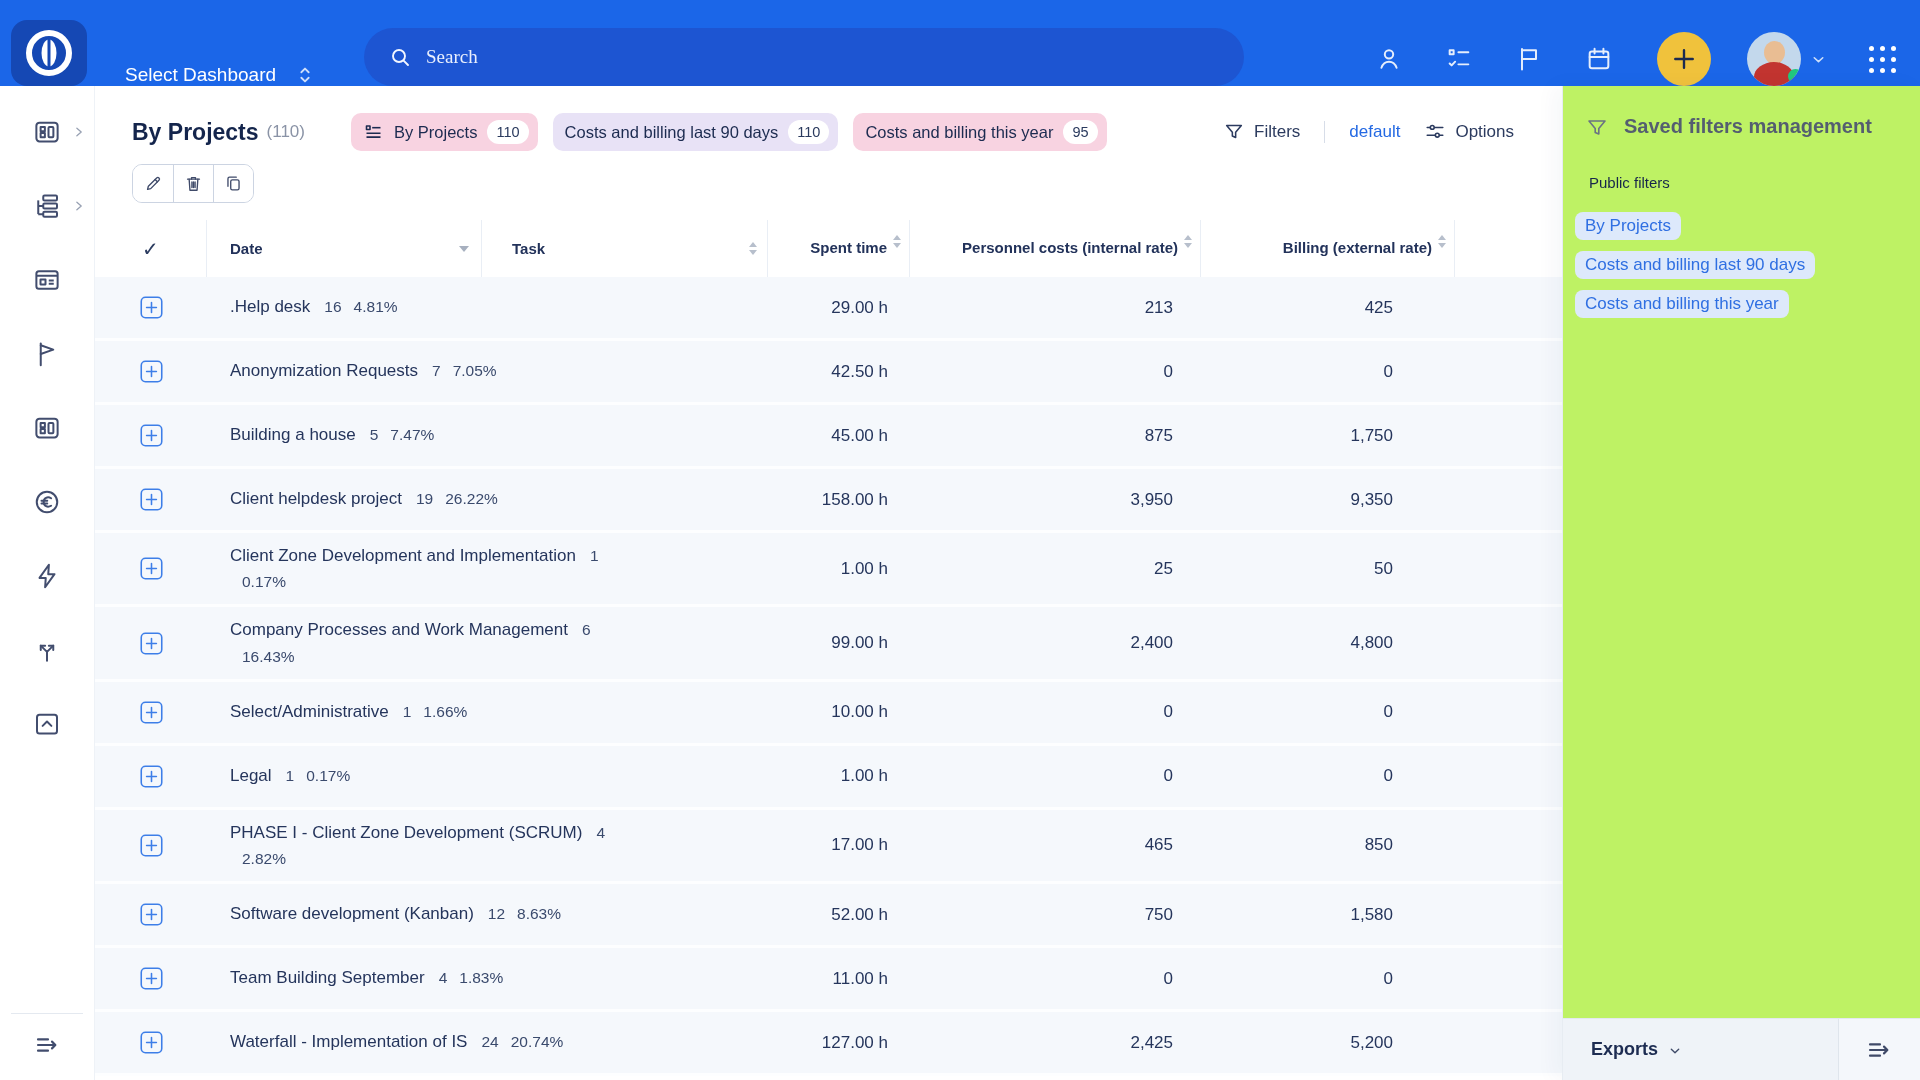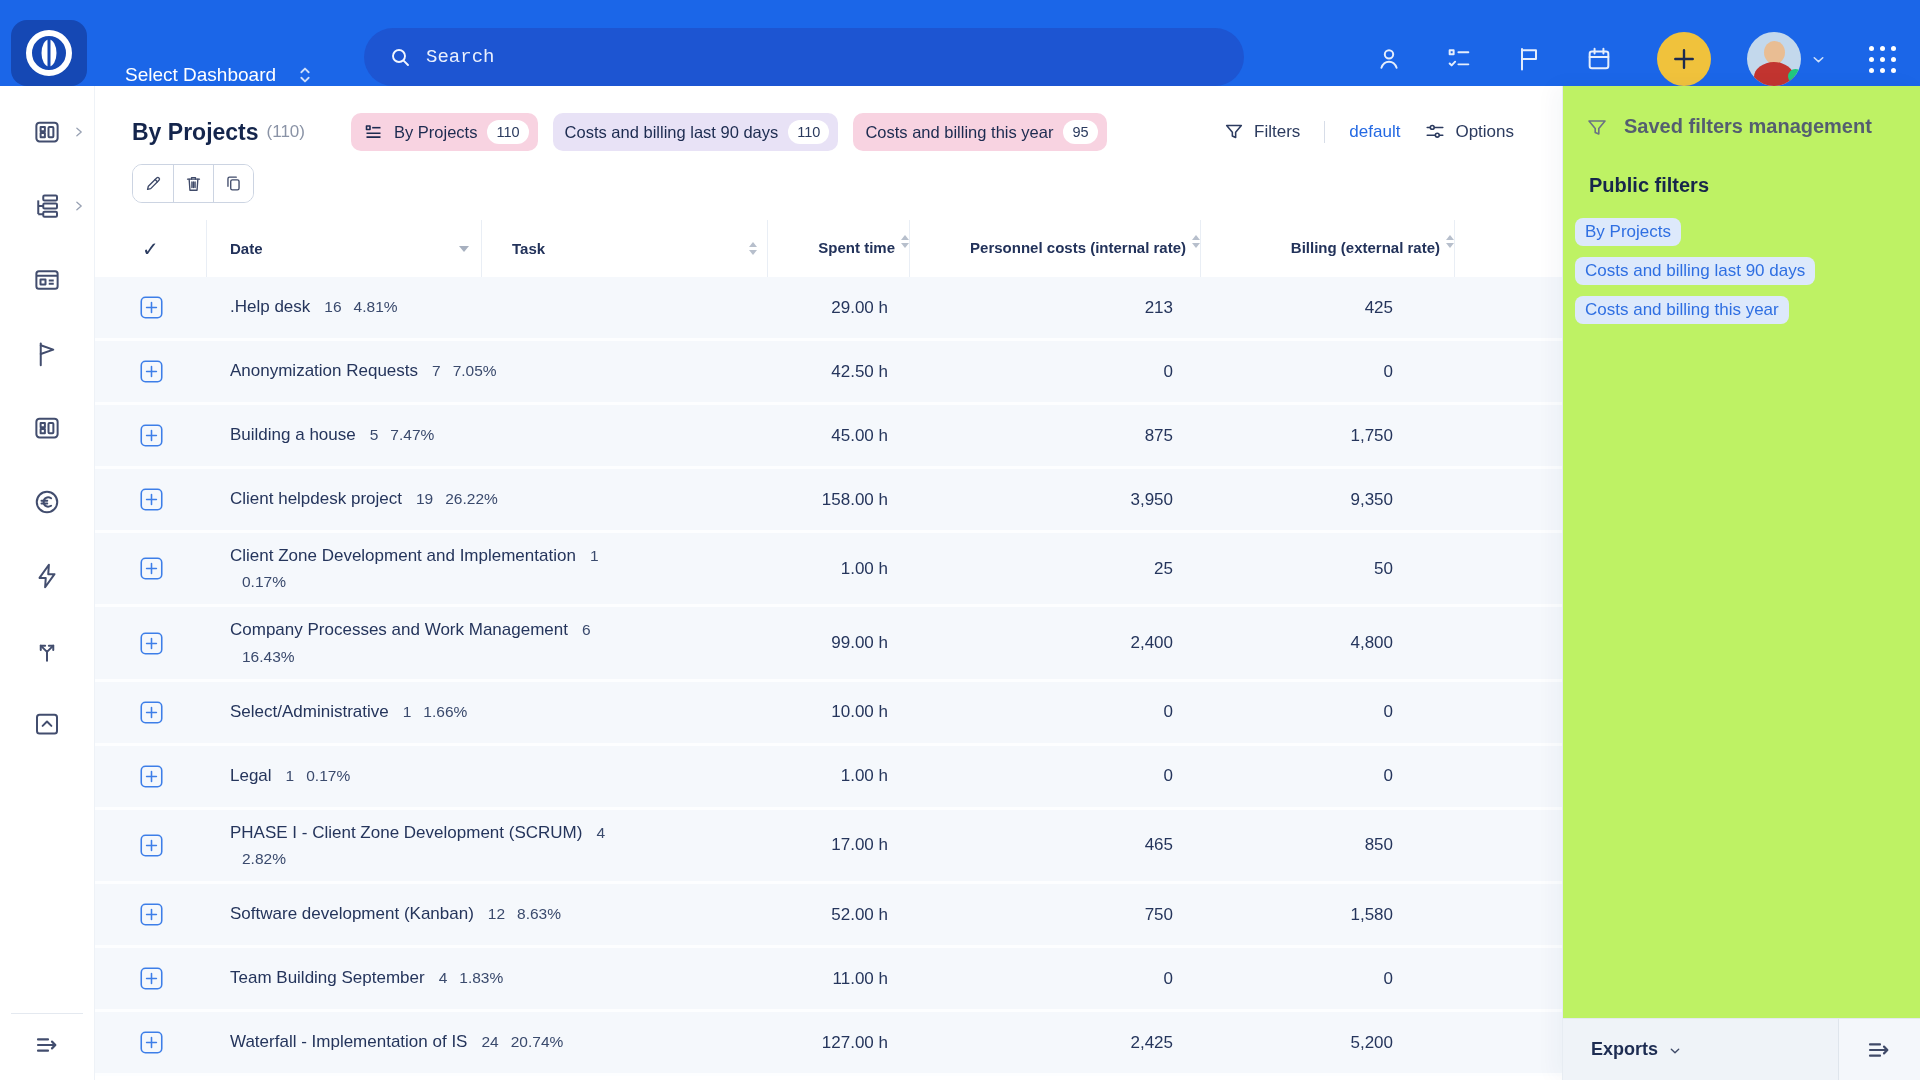--- a/index.html
+++ b/index.html
@@ -17,21 +17,21 @@
     display:flex;align-items:center;justify-content:center;flex:0 0 auto;}
   .logo-ring{width:46px;height:46px;border:6px solid #fff;border-radius:50%;position:relative;}
   .logo-ring::before{content:"";position:absolute;left:50%;top:50%;transform:translate(-50%,-50%);
     width:15px;height:27px;background:#fff;border-radius:50%/50%;}
   .logo-ring::after{content:"";position:absolute;left:50%;top:50%;transform:translate(-50%,-50%);
     width:3px;height:29px;background:#1548b4;}
   .dash-select{display:flex;align-items:center;gap:18px;margin-left:38px;color:#fff;font-size:19px;cursor:pointer;}
   .search-pill{margin-left:48px;width:880px;height:58px;border-radius:30px;background:#1d55d2;
     display:flex;align-items:center;padding-left:24px;gap:14px;}
   .search-pill input{flex:1;background:transparent;border:none;outline:none;color:#fff;font-size:19px;
-    font-family:Liberation Mono, monospace;}
+    font-family:Liberation Serif, serif;}
   .search-pill input::placeholder{color:#f2f6ff;opacity:.96;}
   .top-right{margin-left:auto;display:flex;align-items:center;gap:42px;margin-right:14px;color:#e6eefc;}
   .tico{cursor:pointer;color:#e6eefc;}
   .plus-circle{width:54px;height:54px;border-radius:50%;background:var(--plus_yellow);
     display:flex;align-items:center;justify-content:center;color:#1c2b50;cursor:pointer;margin-left:2px;}
   .avatar-wrap{display:flex;align-items:center;gap:9px;margin-left:-6px;}
   .avatar{width:54px;height:54px;border-radius:50%;background:#c3d8ec;position:relative;overflow:hidden;cursor:pointer;}
   .av-head{position:absolute;left:17px;top:9px;width:21px;height:23px;border-radius:50%;background:#e9bd93;}
   .av-body{position:absolute;left:7px;top:30px;width:40px;height:30px;border-radius:50% 50% 0 0;background:#c23430;}
   .status-dot{position:absolute;right:-2px;bottom:2px;width:15px;height:15px;border-radius:50%;background:#21c77e;z-index:2;}
@@ -72,21 +72,21 @@
   .tool-btn:first-child{border-left:none;}
 
   
   .table{margin-top:17px;}
   .thead{display:grid;grid-template-columns:112px 275px 286px 142px 291px 254px 1fr;height:57px;background:#fff;}
   .th{display:flex;align-items:center;border-right:1px solid #e9eef5;font-size:15px;font-weight:700;color:#22325a;}
   .th:last-child{border-right:none;}
   .th-check{justify-content:center;font-size:20px;font-weight:400;color:#2c3c60;cursor:pointer;}
   .th-date{padding:0 12px 0 23px;justify-content:space-between;cursor:pointer;}
   .th-task{padding:0 10px 0 30px;justify-content:space-between;cursor:pointer;}
-  .th-right{justify-content:flex-end;text-align:right;gap:6px;cursor:pointer;line-height:1.25;}
+  .th-right{justify-content:flex-end;text-align:right;gap:6px;padding-right:8px;cursor:pointer;line-height:1.25;}
   .sort{display:flex;flex-direction:column;gap:3px;flex:0 0 auto;}
   .sort i{width:0;height:0;border-left:4.5px solid transparent;border-right:4.5px solid transparent;}
   .sort .up{border-bottom:5.5px solid #b7bfcc;}
   .sort .down{border-top:5.5px solid #b7bfcc;}
   .dd-arrow{width:0;height:0;border-left:5.5px solid transparent;border-right:5.5px solid transparent;
     border-top:6.5px solid #a7b0bf;}
   .th-right .sort{margin-top:-14px;}
 
   .trow{display:grid;grid-template-columns:112px 561px 142px 291px 254px 1fr;background:var(--row_bg);
     border-bottom:3px solid #fdfeff;min-height:64px;align-items:center;font-size:17px;color:#25355c;}
@@ -101,21 +101,21 @@
   .c-spent{padding-right:22px;}
   .c-pers{padding-right:28px;}
   .c-bill{padding-right:62px;}
 
   
   .rightpanel{width:358px;flex:0 0 auto;background:#bef264;border-left:1px solid #e7ecf2;position:relative;
     box-shadow:-8px 0 20px rgba(30,50,90,0.04);}
   .rp-head{display:flex;align-items:flex-start;gap:15px;padding:27px 36px 0 22px;color:#545e70;
     font-size:20px;font-weight:600;line-height:1.35;}
   .rp-head svg{margin-top:3px;color:#6a7383;flex:0 0 auto;}
-  .rp-section{padding:34px 0 0 26px;font-size:20px;font-weight:700;color:#17264b;}
+  .rp-section{padding:34px 0 0 26px;font-size:15px;font-weight:400;color:#17264b;}
   .rp-links{padding:21px 18px 0 12px;}
   .rp-link-row{margin-bottom:11px;}
   .rp-link{display:inline-block;background:#dde9fb;color:#2f6fe2;font-size:17px;padding:4px 10px;
     border-radius:8px;cursor:pointer;}
   .rp-footer{position:absolute;bottom:0;left:0;right:0;height:62px;display:flex;border-top:1px solid #e3e9f0;background:#eff3f8;}
   .exports-btn{flex:1;display:flex;align-items:center;gap:9px;padding-left:28px;font-size:18px;font-weight:700;
     color:#1d2c52;cursor:pointer;}
   .exports-btn svg{color:#3f4a68;margin-top:2px;}
   .panel-collapse{width:82px;border-left:1px solid #dfe5ec;background:#f4f7fb;display:flex;align-items:center;
     justify-content:center;color:#3f4a68;cursor:pointer;}

